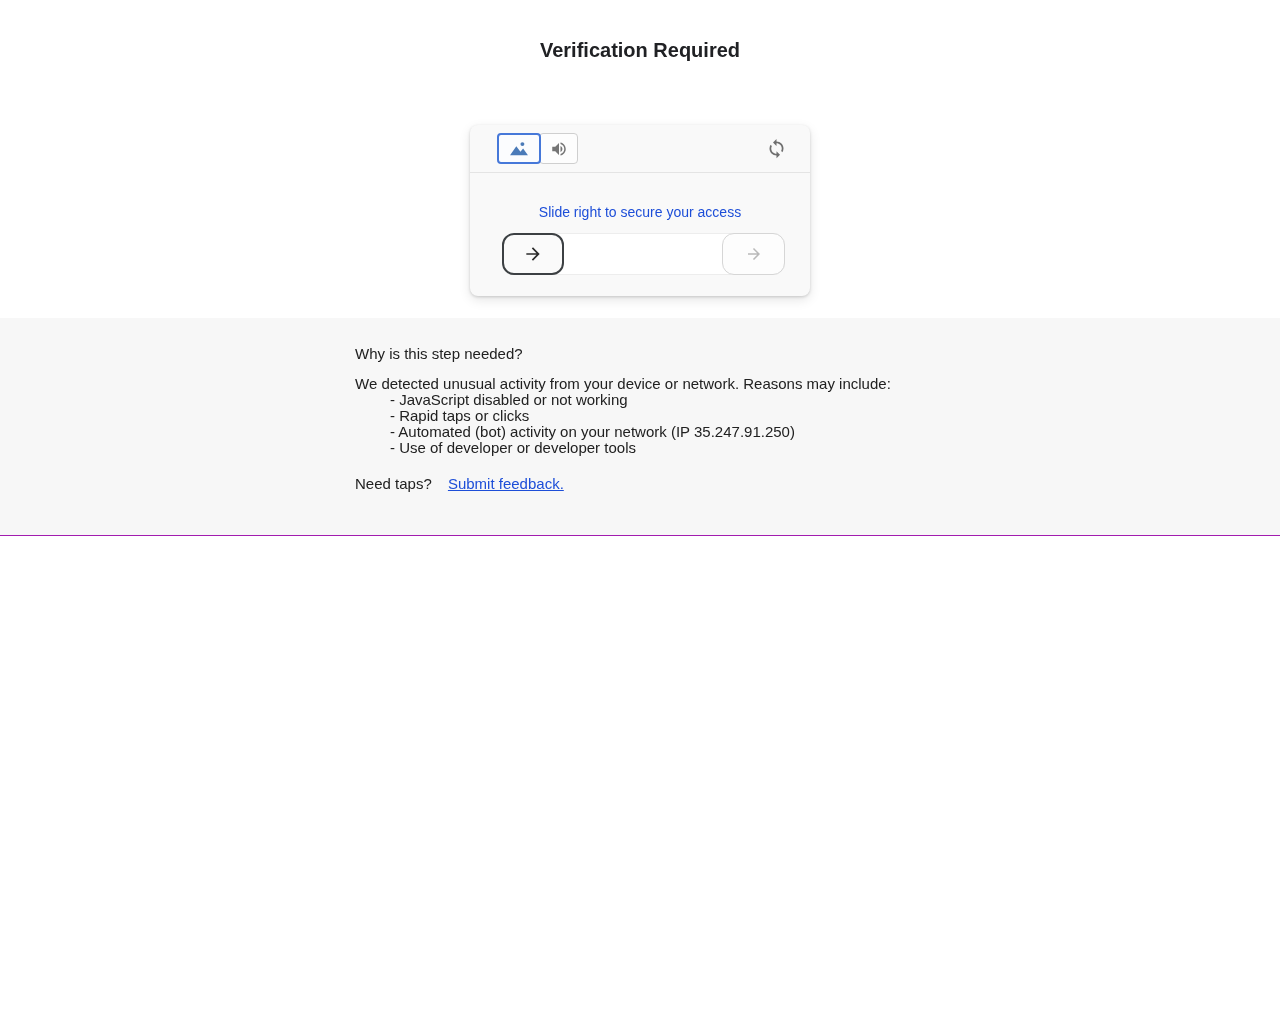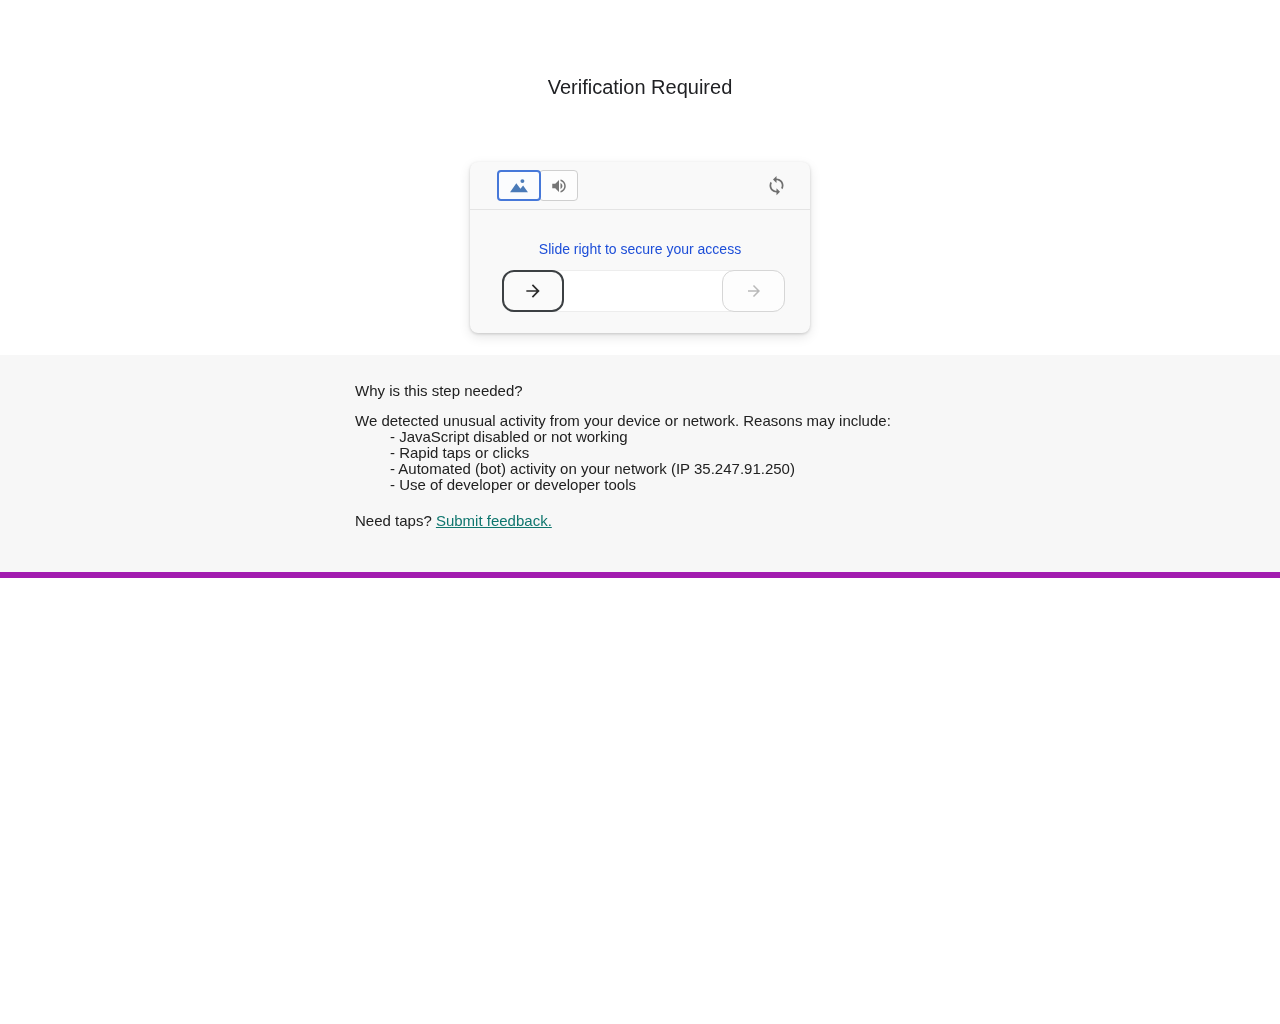--- a/index.html
+++ b/index.html
@@ -7,24 +7,24 @@
   body {
     width: 1280px;
     height: 1024px;
     background: #ffffff;
     font-family: "Liberation Sans", sans-serif;
     color: #212121;
     -webkit-font-smoothing: antialiased;
   }
   .page-title {
     margin: 0;
-    padding-top: 75px;
+    padding-top: 38px;
     font-size: 20px;
     line-height: 24px;
-    font-weight: 400;
+    font-weight: 700;
     text-align: center;
     color: #202124;
   }
   
   .card {
     width: 340px;
     height: 171px;
     margin: 63px auto 0;
     background: #f9f9f9;
     border-radius: 8px;
@@ -112,43 +112,44 @@
     border-radius: 12px;
     display: flex;
     align-items: center;
     justify-content: center;
     padding: 0;
   }
   
   .info-section {
     margin-top: 22px;
     background: #f7f7f7;
-    border-bottom: 6px solid #a21caf;
+    border-bottom: 1px solid #a21caf;
   }
   .info-inner {
     width: 570px;
     margin: 0 auto;
     padding: 28px 0 43px;
     font-size: 15px;
     line-height: 16px;
     color: #212121;
   }
   .info-heading { margin: 0 0 14px; }
   .info-intro { margin: 0; }
   .reason-list {
     list-style: none;
     margin: 0;
     padding: 0 0 0 35px;
   }
   .reason-list li { line-height: 16px; }
   .help-line { margin: 20px 0 0; }
   .feedback-link {
-    color: #0f766e;
+    color: #1d4ed8;
     text-decoration: underline;
     cursor: pointer;
+    margin-left: 12px;
   }
   .id-line { margin: 14px 0 0; }
 </style>
 </head>
 <body>
 
 <div>
 
   <h1 class="page-title">Verification Required</h1>
 

